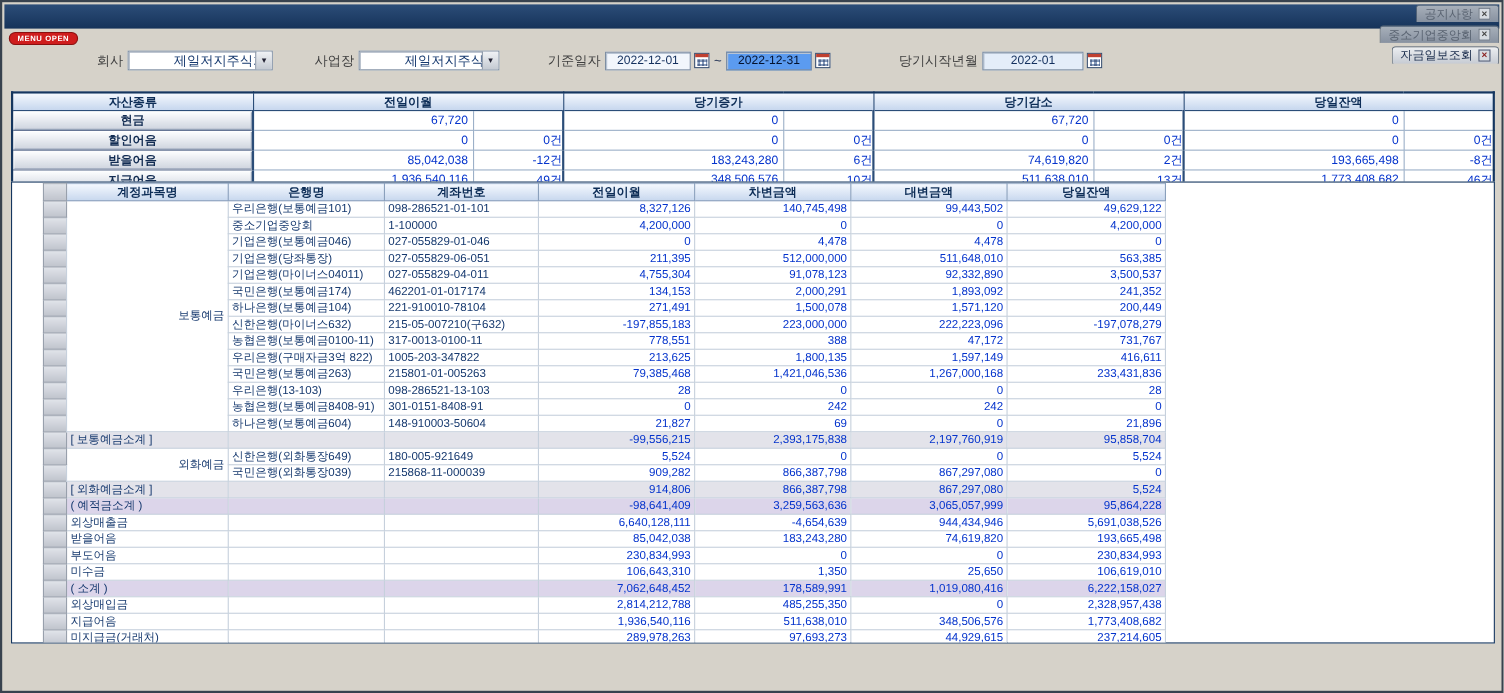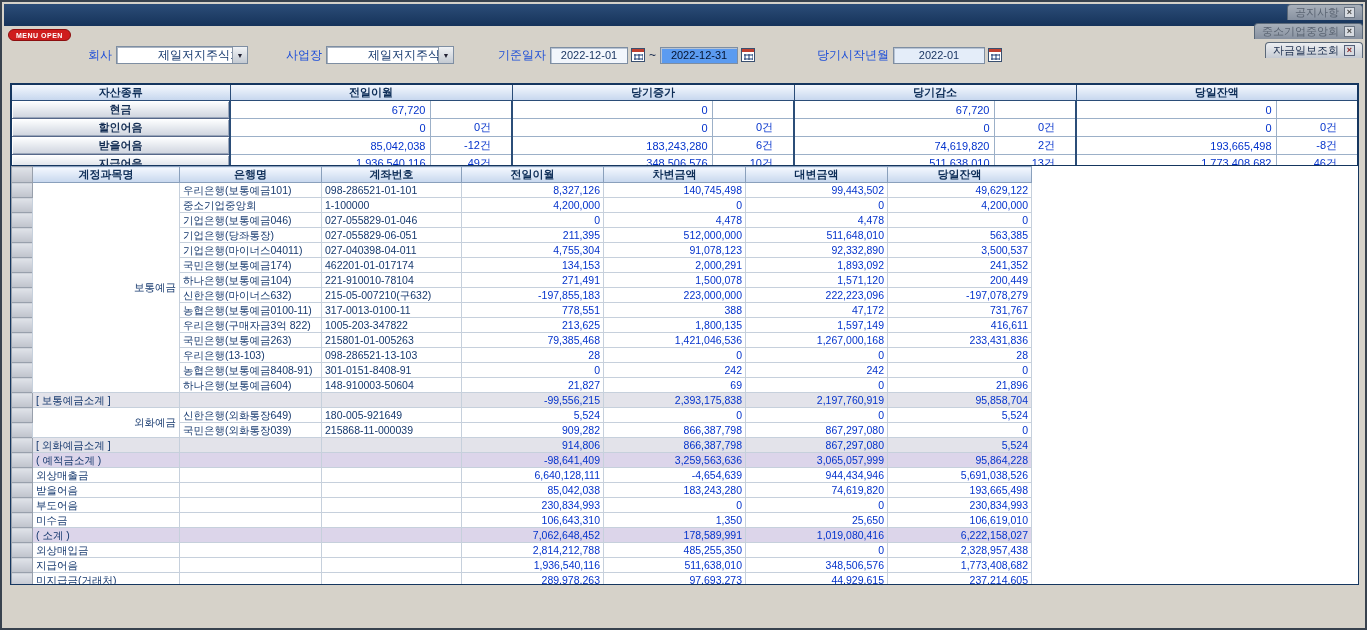--- a/index.html
+++ b/index.html
@@ -17,21 +17,21 @@
   .tab-close { width:11px; height:11px; border:1px solid #6a7482; background:#d8dce2; color:#444;
     font-size:9px; line-height:9px; text-align:center; font-weight:bold; }
   .tab.active .tab-close { color:#8a2020; border-color:#55607a; }
 
   .menu-open { position:absolute; left:6px; top:27px; background:#cf1d1d; color:#fff;
     font-size:7px; font-weight:bold; padding:2px 7px 1px; border-radius:6px; letter-spacing:.5px;
     border:1px solid #8c0f0f; }
 
   
   .filter-row { position:absolute; left:0; top:43px; right:4px; height:20px; display:flex; align-items:center; }
-  .flabel { font-size:12px; color:#1d4ed8; white-space:nowrap; }
+  .flabel { font-size:12px; color:#404040; white-space:nowrap; }
   .combo { display:flex; align-items:center; height:18px; background:#fff; border:1px solid #7e8ea2;
     box-shadow:inset 1px 1px 0 #aab4c2; margin-left:4px; }
   .combo-text { font-size:12px; color:#15386e; padding:0 5px; overflow:hidden; white-space:nowrap; flex:1;margin-left:36px; }
   .combo-arrow { width:15px; height:16px; background:linear-gradient(#f0f2f5,#c4cad2); border-left:1px solid #8a96a6;
     font-size:7px; color:#223; display:flex; align-items:center; justify-content:center; }
   .field { height:17px; border:1px solid #7e8ea2; box-shadow:inset 1px 1px 0 #b8c4d4;
     font-size:11px; color:#14305e; display:flex; align-items:center; justify-content:center; margin-left:4px; }
   .field.plain { background:#f2f6fc; }
   .field.lite { background:#e4edf9; }
   .field.selected { background:#5b9bf0; color:#04122e; }
@@ -48,25 +48,25 @@
   .sum-table { position:absolute; left:8px; top:81px; border-collapse:collapse; table-layout:fixed;
     background:#fff; border:2px solid #15365f; }
   .sum-table th { height:16px; background:linear-gradient(#f4f8fe,#c7d7ee); color:#0d2d57; font-size:11px;
     font-weight:bold; border:1px solid #2b4d78; }
   .sum-table td { height:18px; font-size:11px; white-space:nowrap; overflow:hidden; }
   .sum-label { background:linear-gradient(#fdfeff,#ccd2dd); border:1px solid #56688a;
     box-shadow:inset 1px 1px 0 #fff, inset -1px -1px 0 #9aa6ba; text-align:center;
     font-weight:bold; color:#122c52; }
   .sum-amt { text-align:right; padding-right:4px; color:#0433cc; border:1px solid #9cb0c8;
     border-left:2px solid #2b4d78; }
-  .sum-cnt { text-align:right; padding-right:20px; color:#0433cc; border:1px solid #9cb0c8; }
+  .sum-cnt { text-align:right; padding-right:0; color:#0433cc; border:1px solid #9cb0c8; }
 
   
   .grid-area { position:absolute; left:8px; top:163px; width:1349px; height:420px; background:#fff;
-    border:1px solid #15365f; overflow:hidden; }
+    border:1px solid #15365f; overflow:hidden;padding-left:28px; }
   .det-table { border-collapse:collapse; table-layout:fixed; font-size:10.5px; }
   .det-table th { height:15px; background:linear-gradient(#f4f8fe,#c7d7ee); color:#0d2d57;
     font-weight:bold; border:1px solid #8aa0bc; font-size:11px; }
   .det-table td { height:15px; line-height:13px; border:1px solid #c6d0dc; padding:0 3px;
     white-space:nowrap; overflow:hidden; background:#fff; }
   .sel-cell { background:linear-gradient(#e0e3e9,#bfc3cc) !important; border:1px solid #98a0ac !important; }
   .group-cell { vertical-align:middle; text-align:right; color:#15386e; }
   .acct-cell, .bank-cell, .accno-cell { color:#15386e; text-align:left; }
   .num { text-align:right; color:#0433cc; }
   tr.sub td { background:#e3e3ea; }
@@ -252,21 +252,21 @@
             <td class="bank-cell">기업은행(당좌통장)</td>
             <td class="accno-cell">027-055829-06-051</td>
             <td class="num">211,395</td>
             <td class="num">512,000,000</td>
             <td class="num">511,648,010</td>
             <td class="num">563,385</td>
           </tr>
           <tr>
             <td class="sel-cell"></td>
             <td class="bank-cell">기업은행(마이너스04011)</td>
-            <td class="accno-cell">027-040398-04-011</td>
+            <td class="accno-cell">027-055829-04-011</td>
             <td class="num">4,755,304</td>
             <td class="num">91,078,123</td>
             <td class="num">92,332,890</td>
             <td class="num">3,500,537</td>
           </tr>
           <tr>
             <td class="sel-cell"></td>
             <td class="bank-cell">국민은행(보통예금174)</td>
             <td class="accno-cell">462201-01-017174</td>
             <td class="num">134,153</td>

